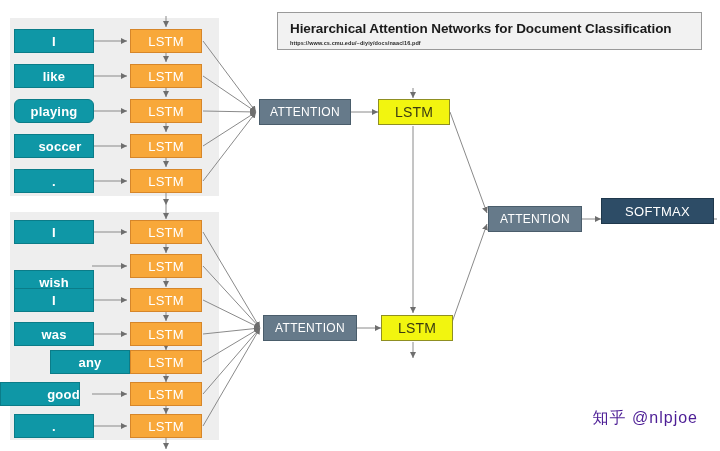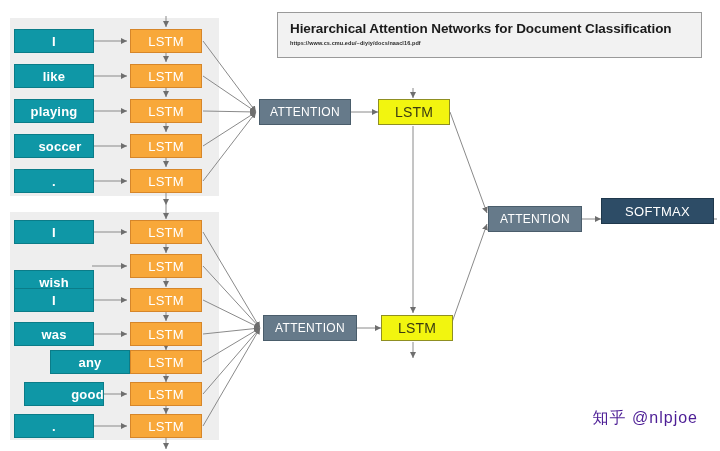--- a/index.html
+++ b/index.html
@@ -71,21 +71,21 @@
     border:1px solid #1f384c;
     color:#ffffff;
     font-size:13px;
     height:26px;
     font-weight:normal;
     letter-spacing:.3px;
   }
 
   .titlebox{
     position:absolute;
-    left:277px;top:12px;width:425px;height:46px;
+    left:277px;top:12px;width:425px;height:38px;
     background:#f2f2f2;
     border:1px solid #9a9a9a;
     box-sizing:border-box;
     padding:9px 12px 0 12px;
   }
   .title-text{
     font-size:13.5px;
     font-weight:bold;
     color:#1b1b1b;
     letter-spacing:-.1px;
@@ -181,39 +181,39 @@
       <line x1="450" y1="328" x2="487" y2="224" marker-end="url(#ah)"></line>
 
       <line x1="581" y1="219" x2="601" y2="219" marker-end="url(#ah)"></line>
 
       <line x1="702" y1="219" x2="717" y2="219"></line>
     </g>
   </svg>
 
   <div class="node word" style="left:14px;top:29px;">I</div>
   <div class="node word" style="left:14px;top:64px;">like</div>
-  <div class="node word" style="left:14px;top:99px;">playing</div>
+  <div class="node word" style="left:14px;top:99px;border-radius:6px;">playing</div>
   <div class="node word" style="left:14px;top:134px;padding-left:12px;">soccer</div>
   <div class="node word" style="left:14px;top:169px;">.</div>
 
   <div class="node lstm-word" style="left:130px;top:29px;">LSTM</div>
   <div class="node lstm-word" style="left:130px;top:64px;">LSTM</div>
   <div class="node lstm-word" style="left:130px;top:99px;">LSTM</div>
   <div class="node lstm-word" style="left:130px;top:134px;">LSTM</div>
   <div class="node lstm-word" style="left:130px;top:169px;">LSTM</div>
 
   <div class="node attention" style="left:259px;top:99px;width:92px;">ATTENTION</div>
   <div class="node lstm-sent" style="left:378px;top:99px;">LSTM</div>
 
   <div class="node word" style="left:14px;top:220px;">I</div>
   <div class="node word" style="left:14px;top:270px;">wish</div>
   <div class="node word" style="left:14px;top:288px;">I</div>
   <div class="node word" style="left:14px;top:322px;">was</div>
   <div class="node word" style="left:14px;top:350px;margin-left:36px;">any</div>
-  <div class="node word" style="left:24px;top:382px;padding-left:47px;">good</div>
+  <div class="node word" style="left:0;top:382px;padding-left:47px;">good</div>
   <div class="node word" style="left:14px;top:414px;">.</div>
 
   <div class="node lstm-word" style="left:130px;top:220px;">LSTM</div>
   <div class="node lstm-word" style="left:130px;top:254px;">LSTM</div>
   <div class="node lstm-word" style="left:130px;top:288px;">LSTM</div>
   <div class="node lstm-word" style="left:130px;top:322px;">LSTM</div>
   <div class="node lstm-word" style="left:130px;top:350px;">LSTM</div>
   <div class="node lstm-word" style="left:130px;top:382px;">LSTM</div>
   <div class="node lstm-word" style="left:130px;top:414px;">LSTM</div>
 

